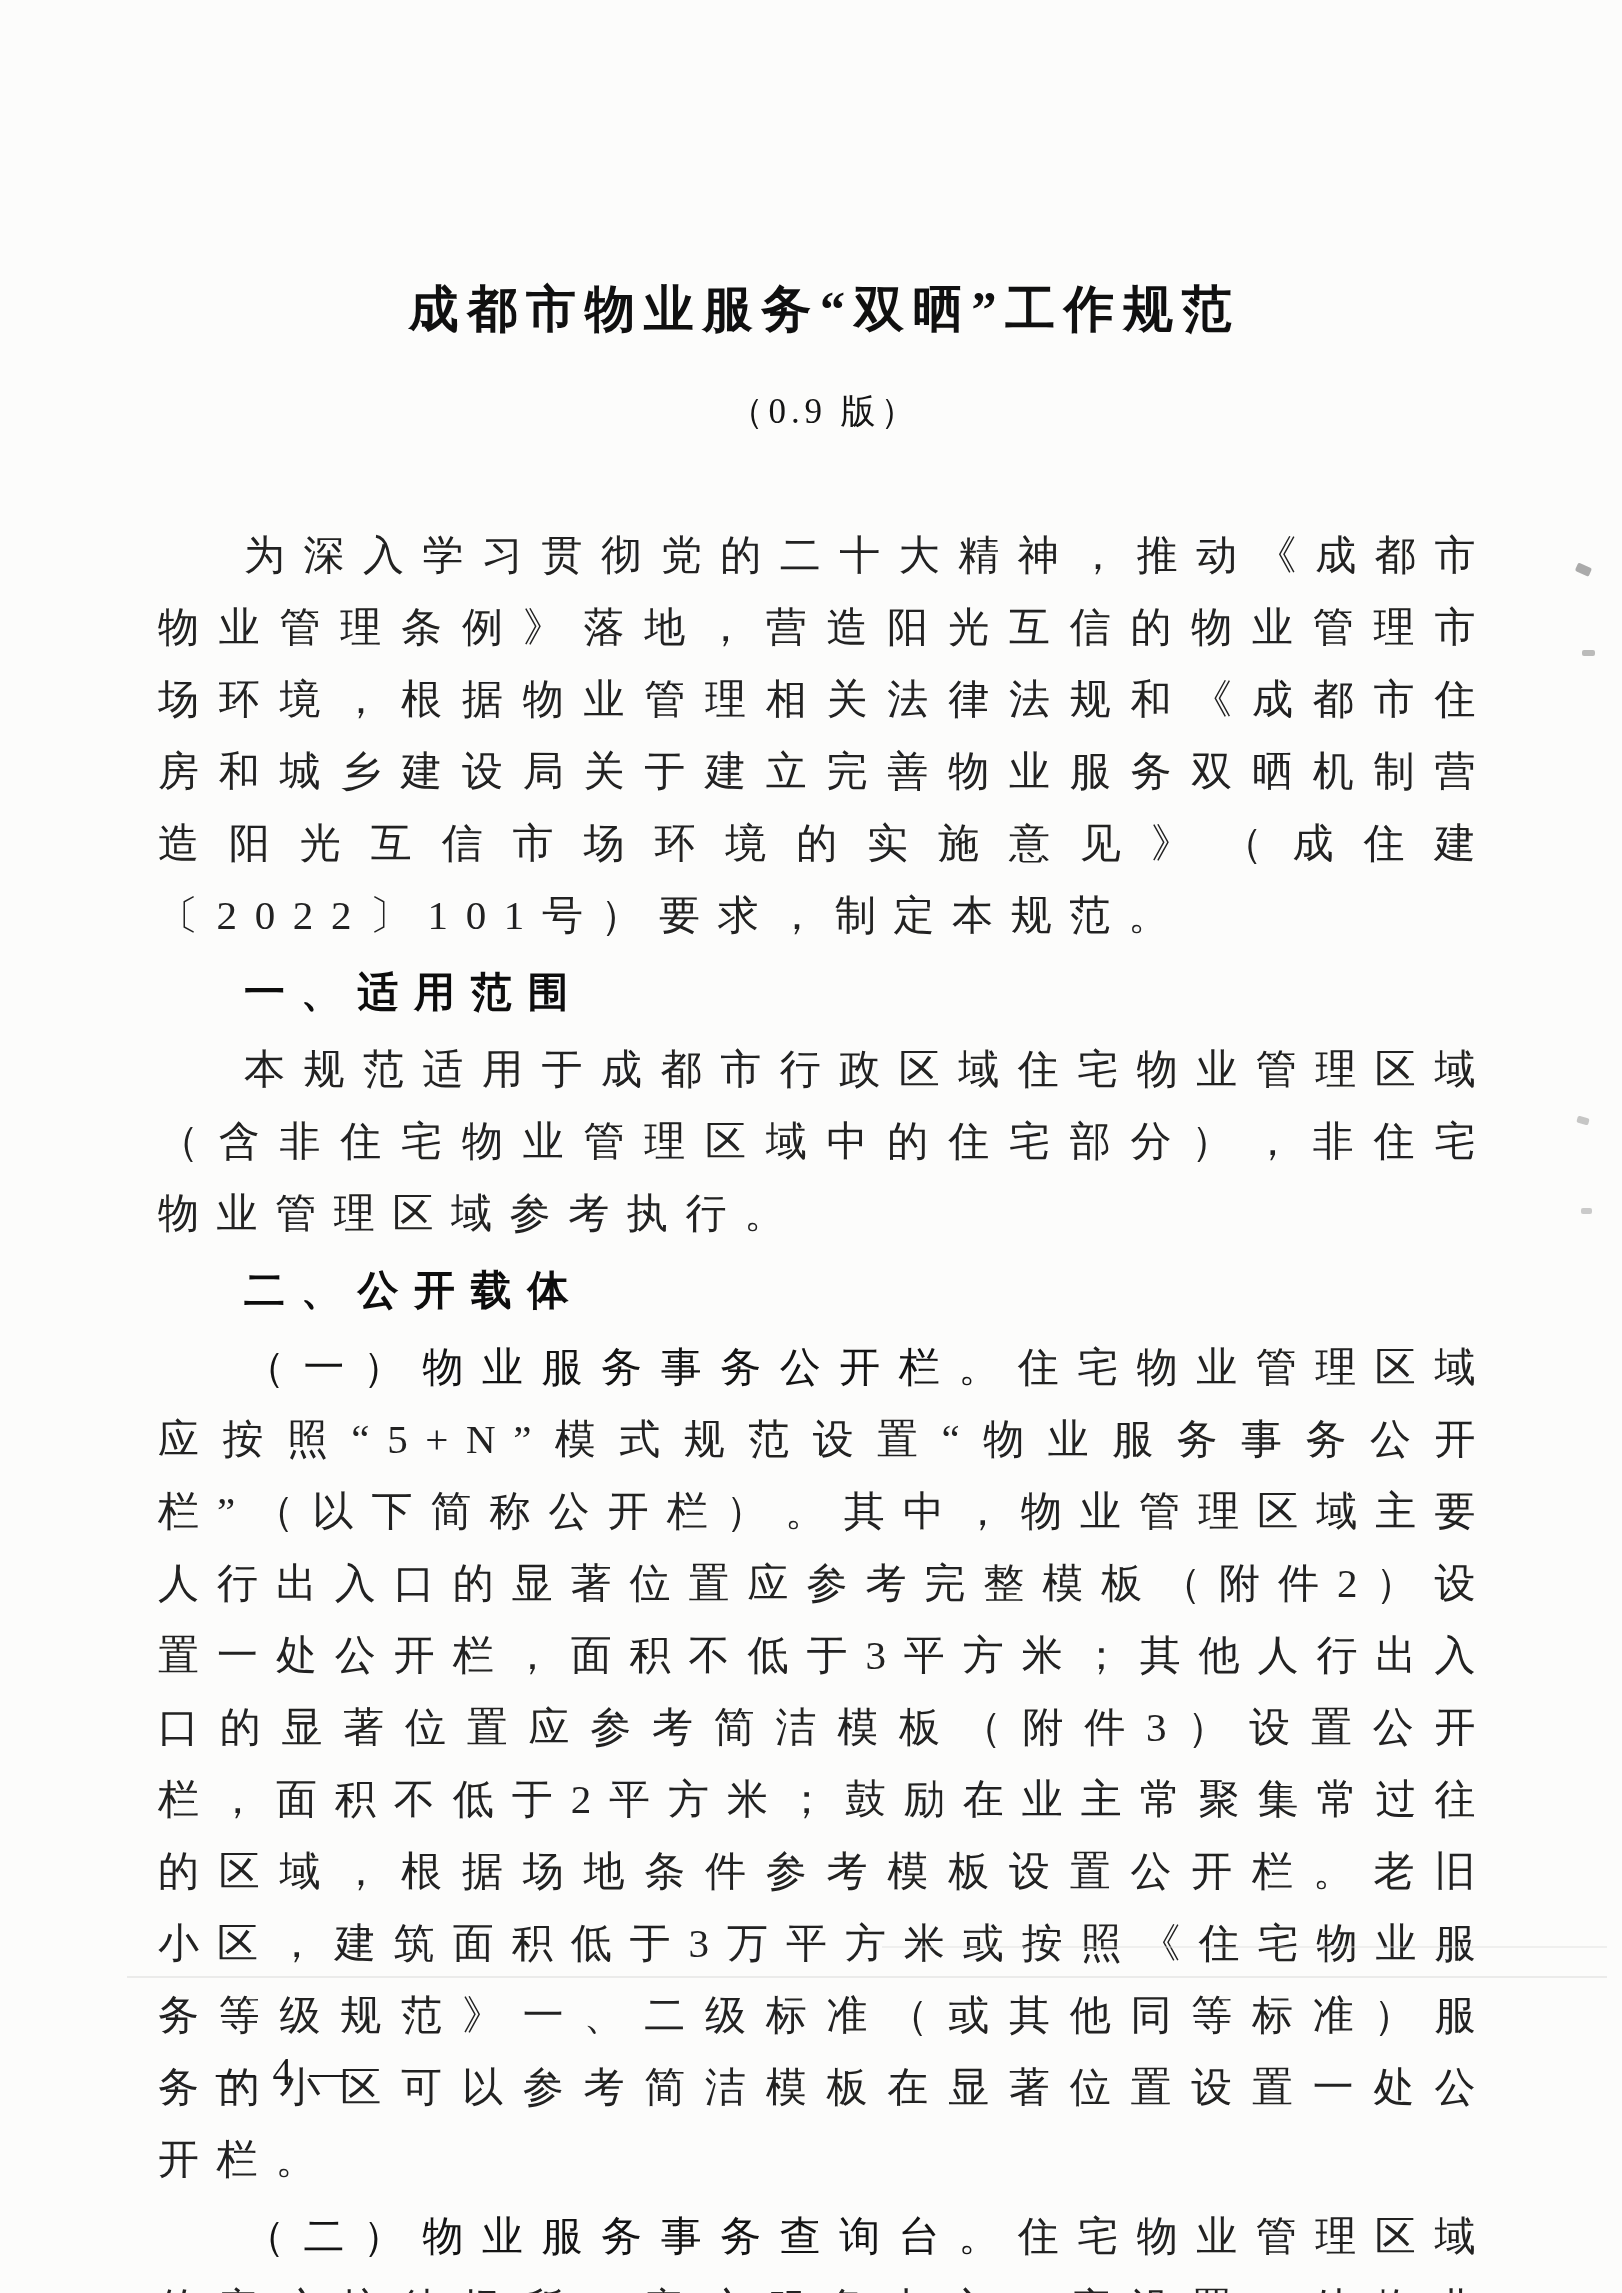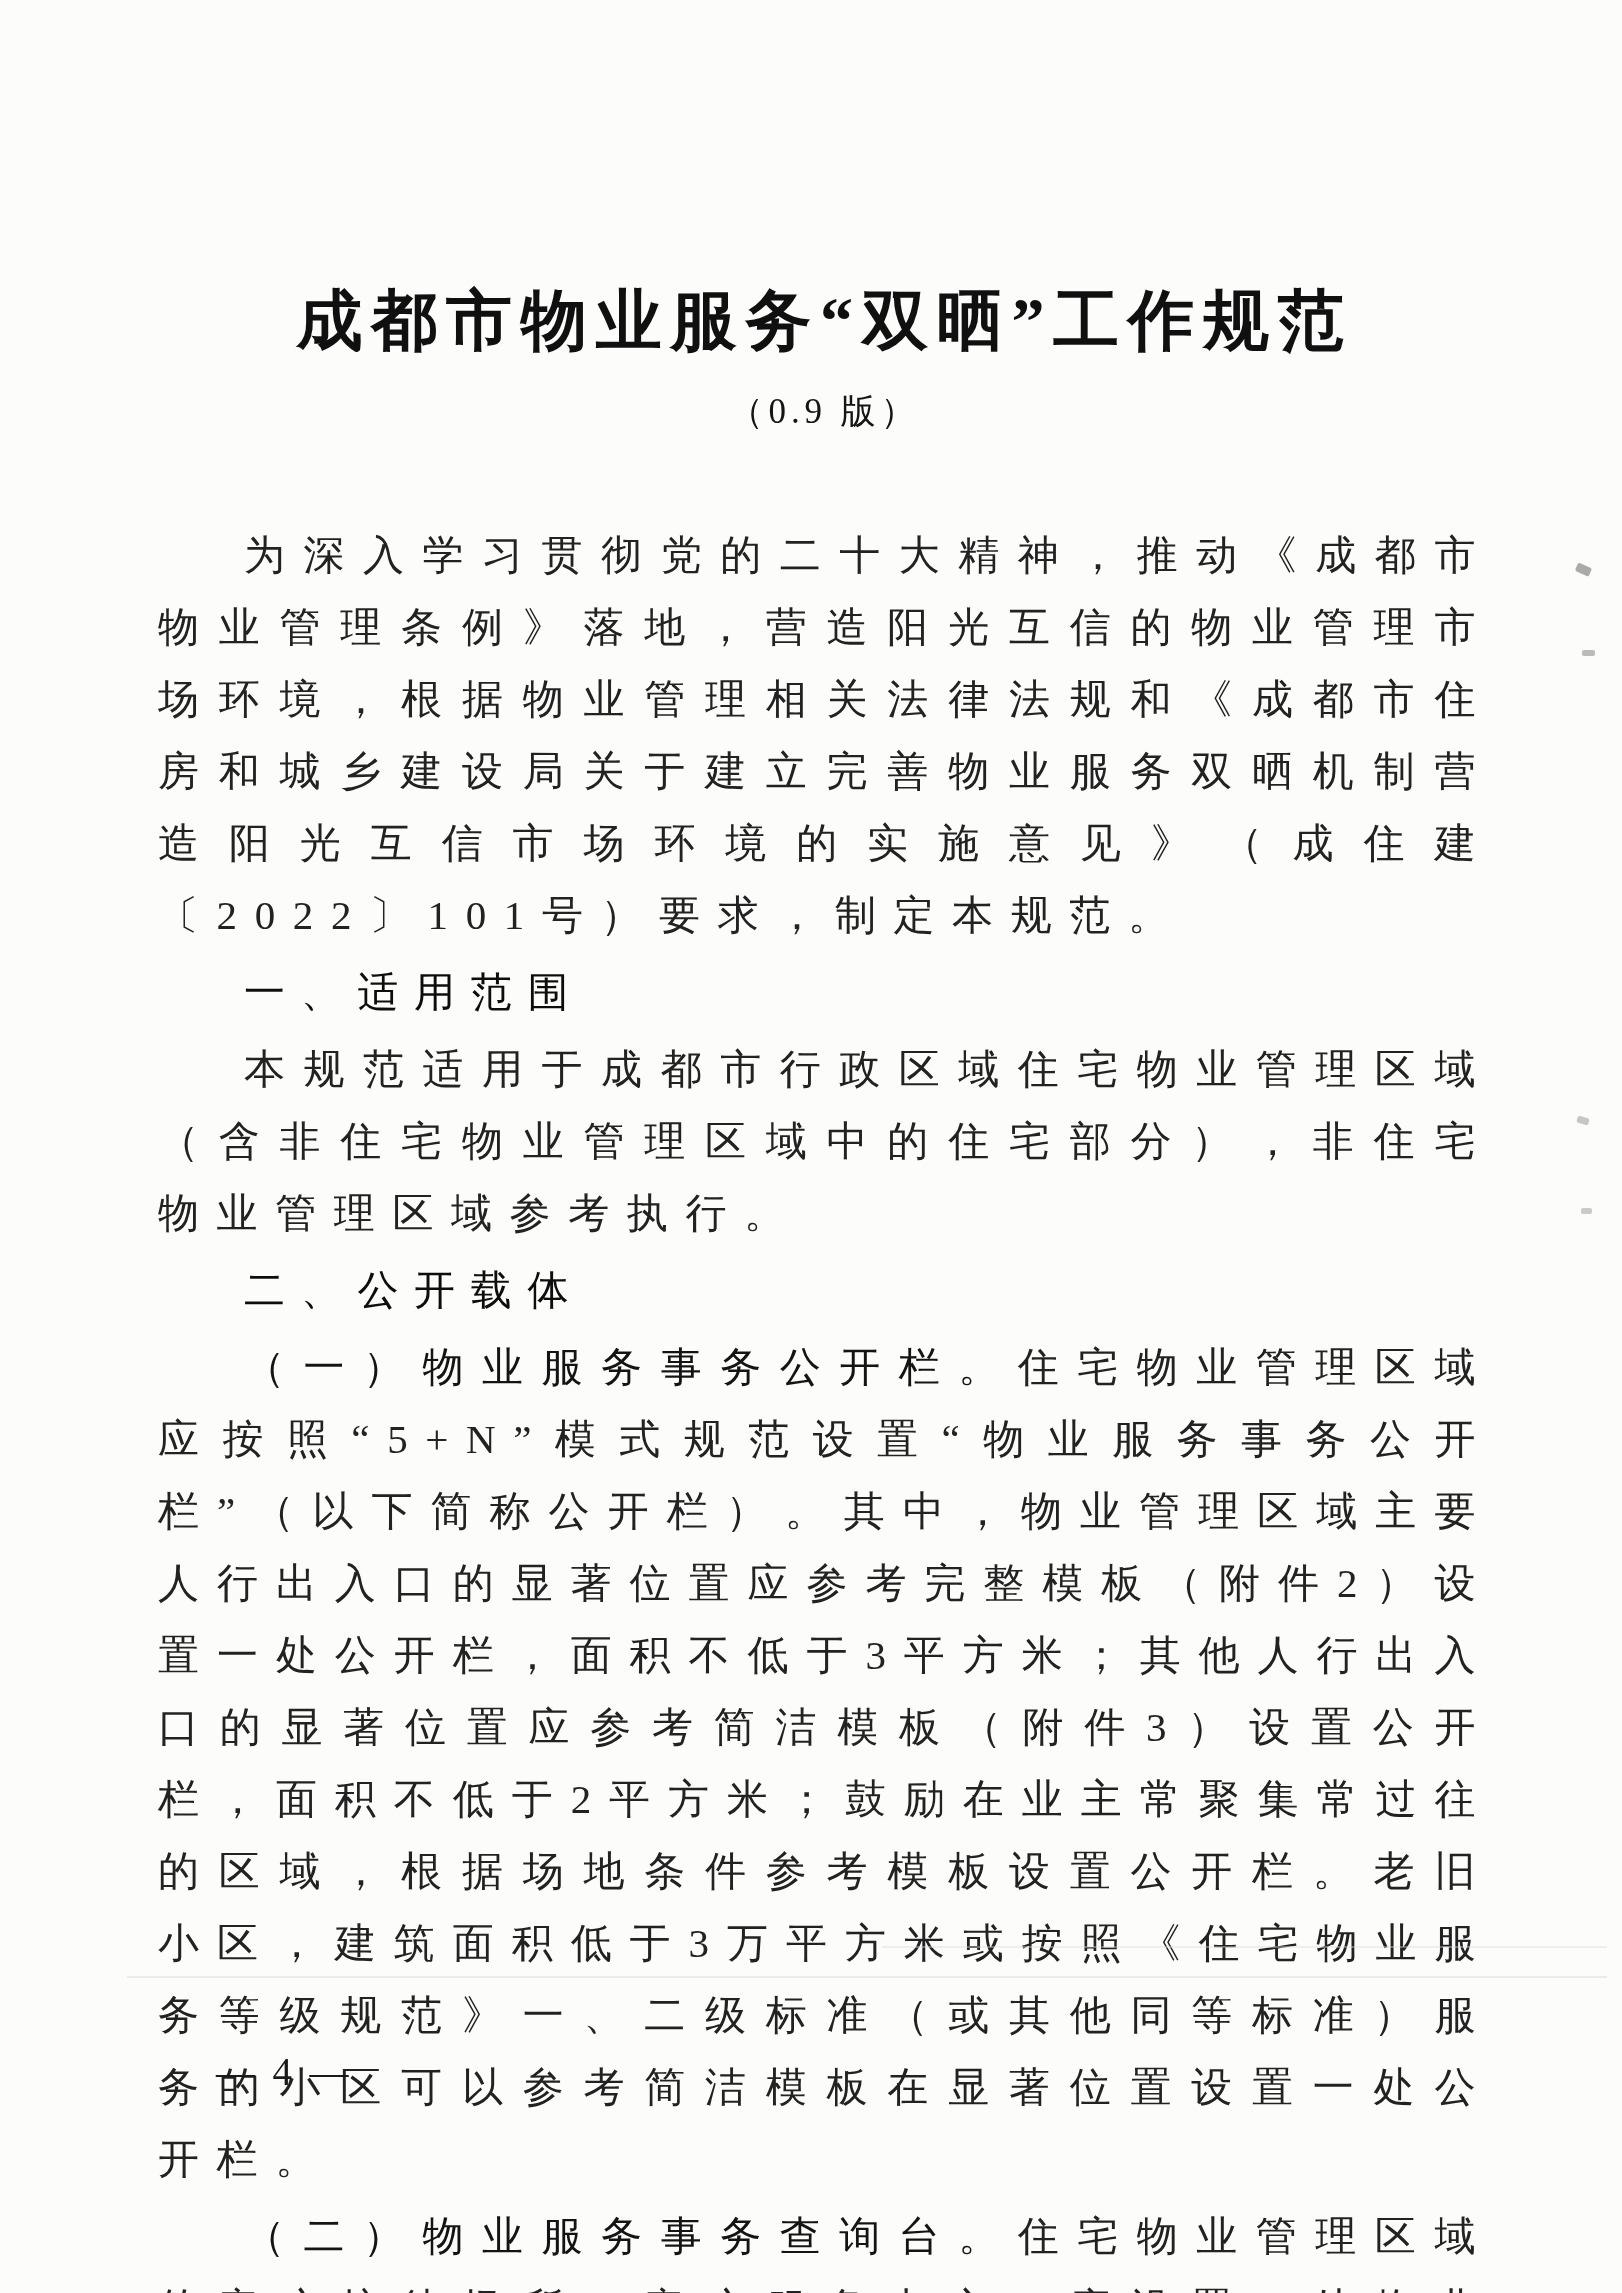--- a/index.html
+++ b/index.html
@@ -16,21 +16,21 @@
     font-family: "Liberation Serif", serif;
     color: #1c1c1c;
   }
   .doc-title {
     position: absolute;
     top: 276px;
     left: 152px;
     width: 1345px;
     margin: 0;
     text-align: center;
-    font-size: 66px;
+    font-size: 50px;
     font-weight: bold;
     letter-spacing: 8.8px;
     color: #101010;
     font-family: "Liberation Serif", serif;
     white-space: nowrap;
   }
   .doc-subtitle {
     position: absolute;
     top: 388px;
     left: 152px;
@@ -51,21 +51,21 @@
     text-align: justify;
     text-justify: inter-character;
     color: #222222;
   }
   .doc-body p {
     margin: 5px;
     text-indent: 86px;
   }
   .sec-heading {
     font-family: "Liberation Sans", sans-serif;
-    font-weight: normal;
+    font-weight: bold;
     color: #0d0d0d;
     letter-spacing: 15.7px;
   }
   .runin {
     font-weight: normal;
     color: #141414;
   }
   .page-number {
     position: absolute;
     left: 216px;

